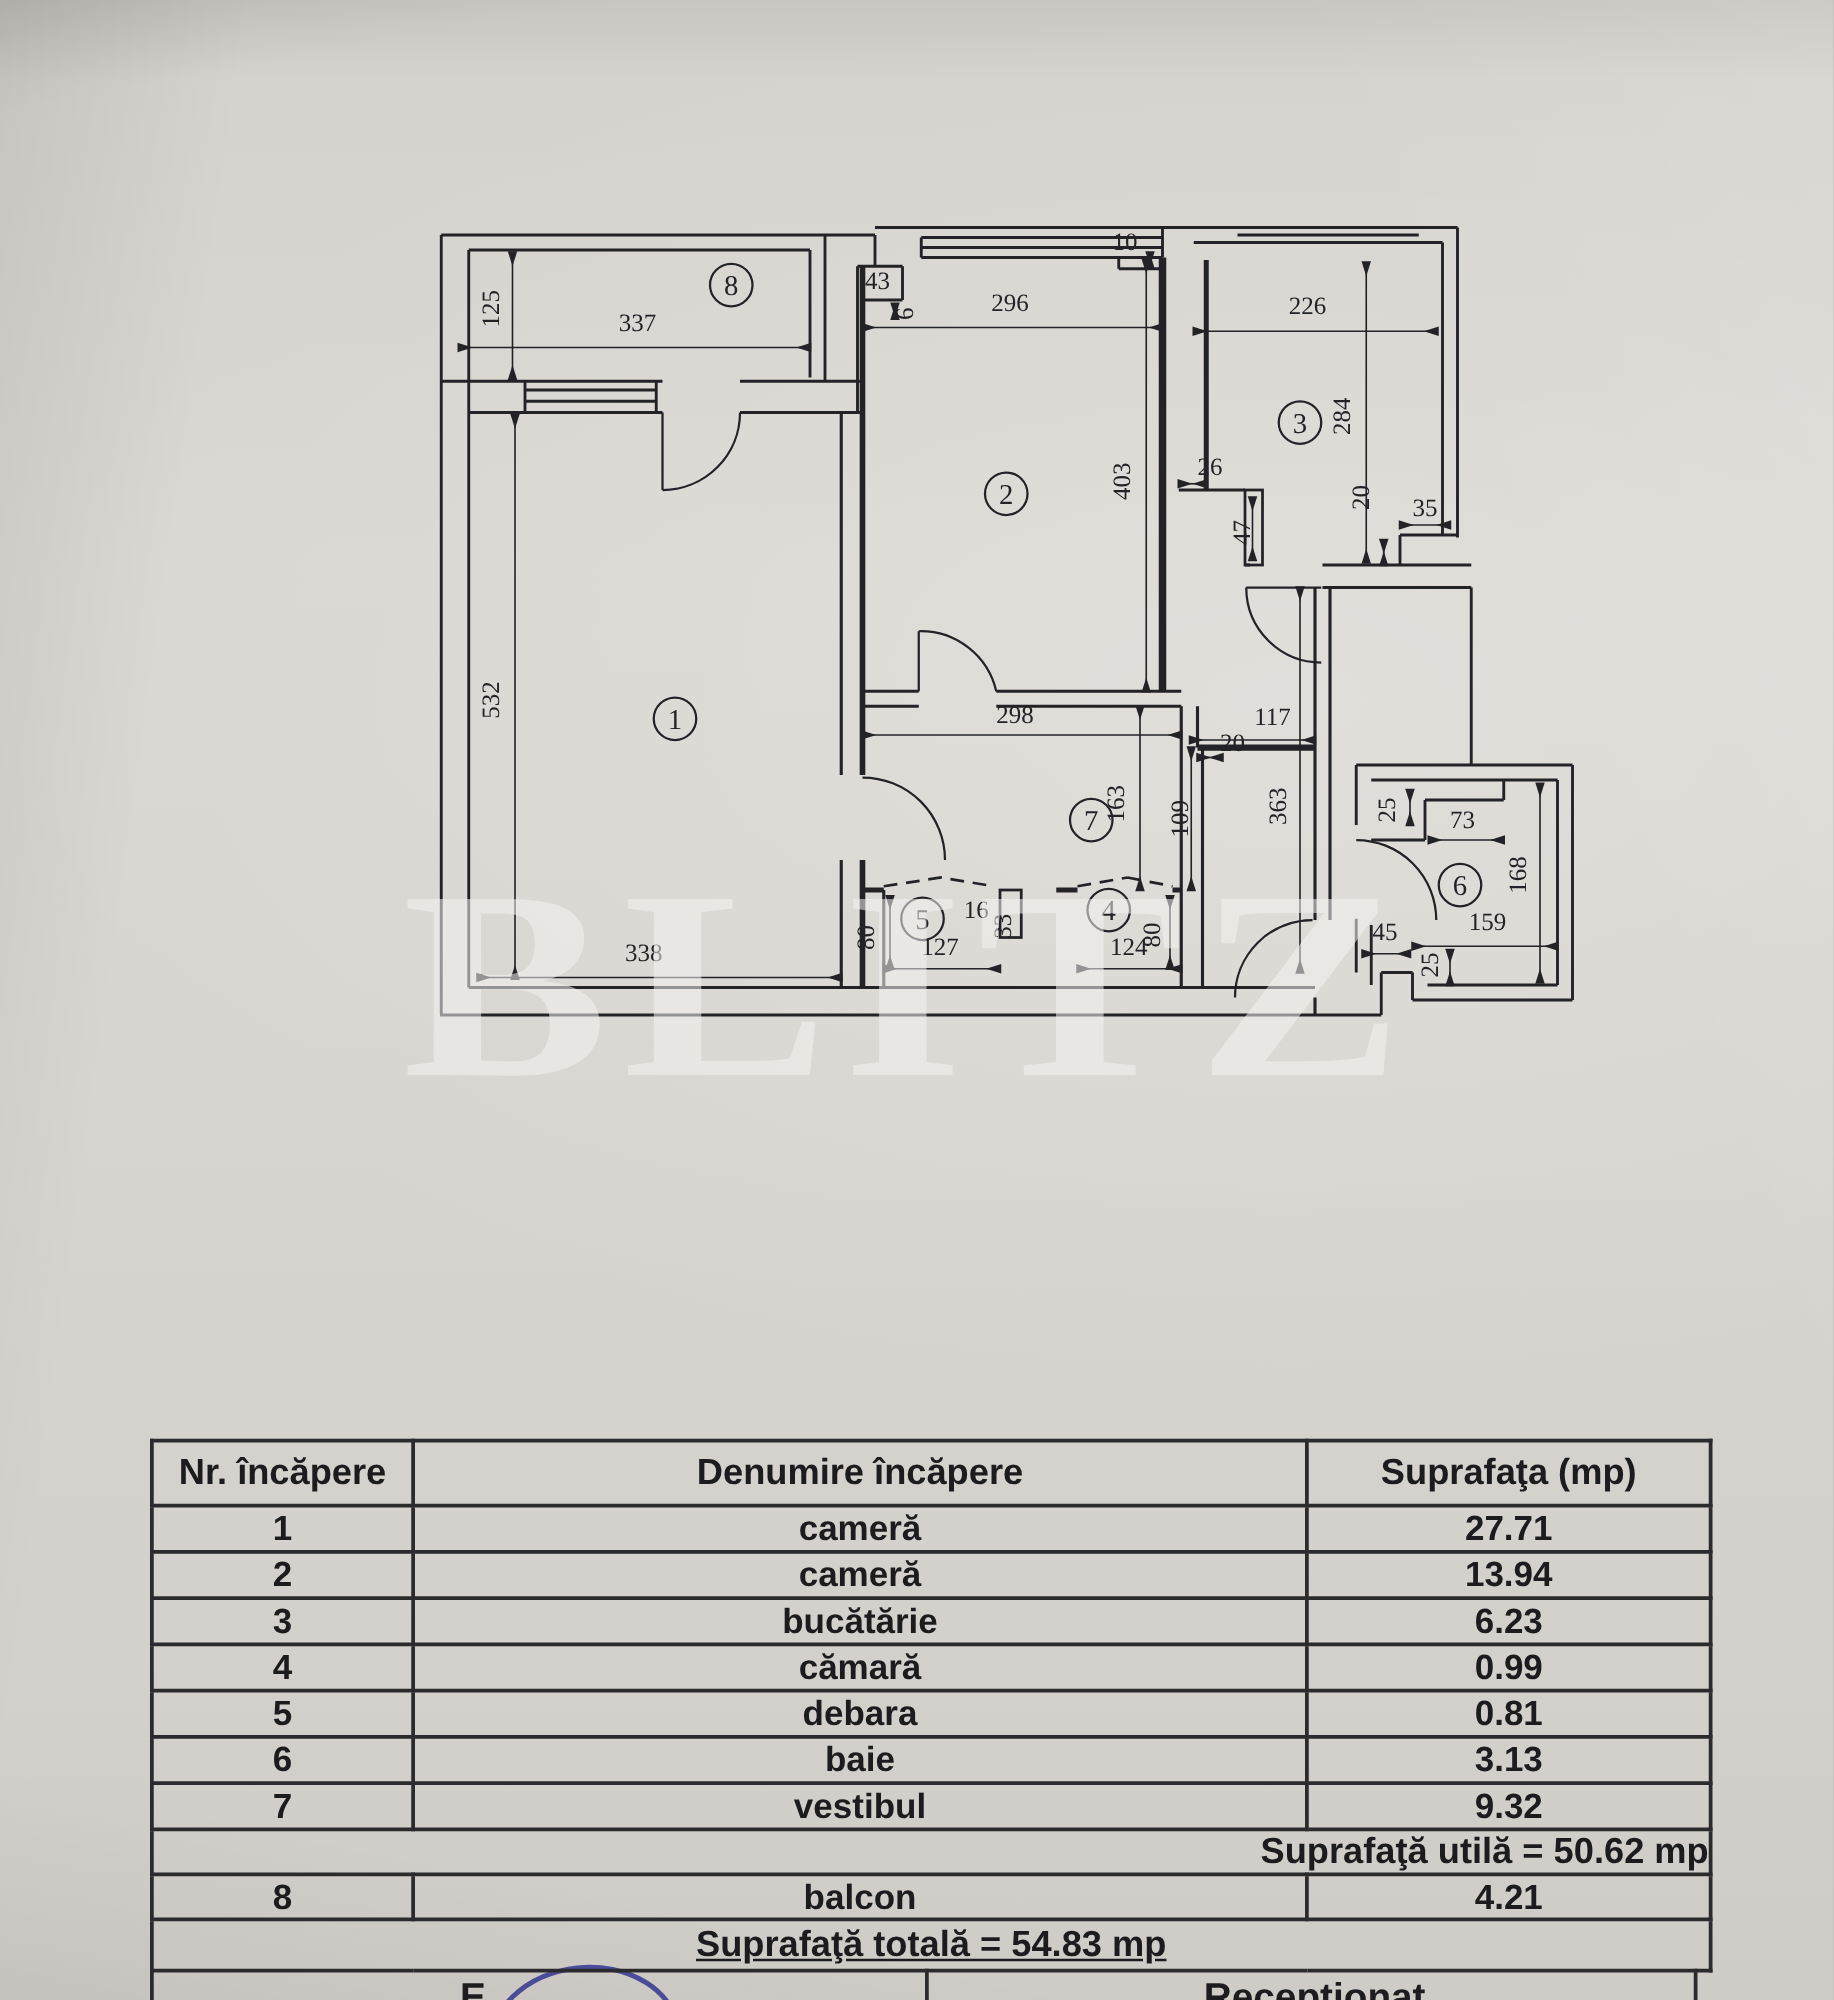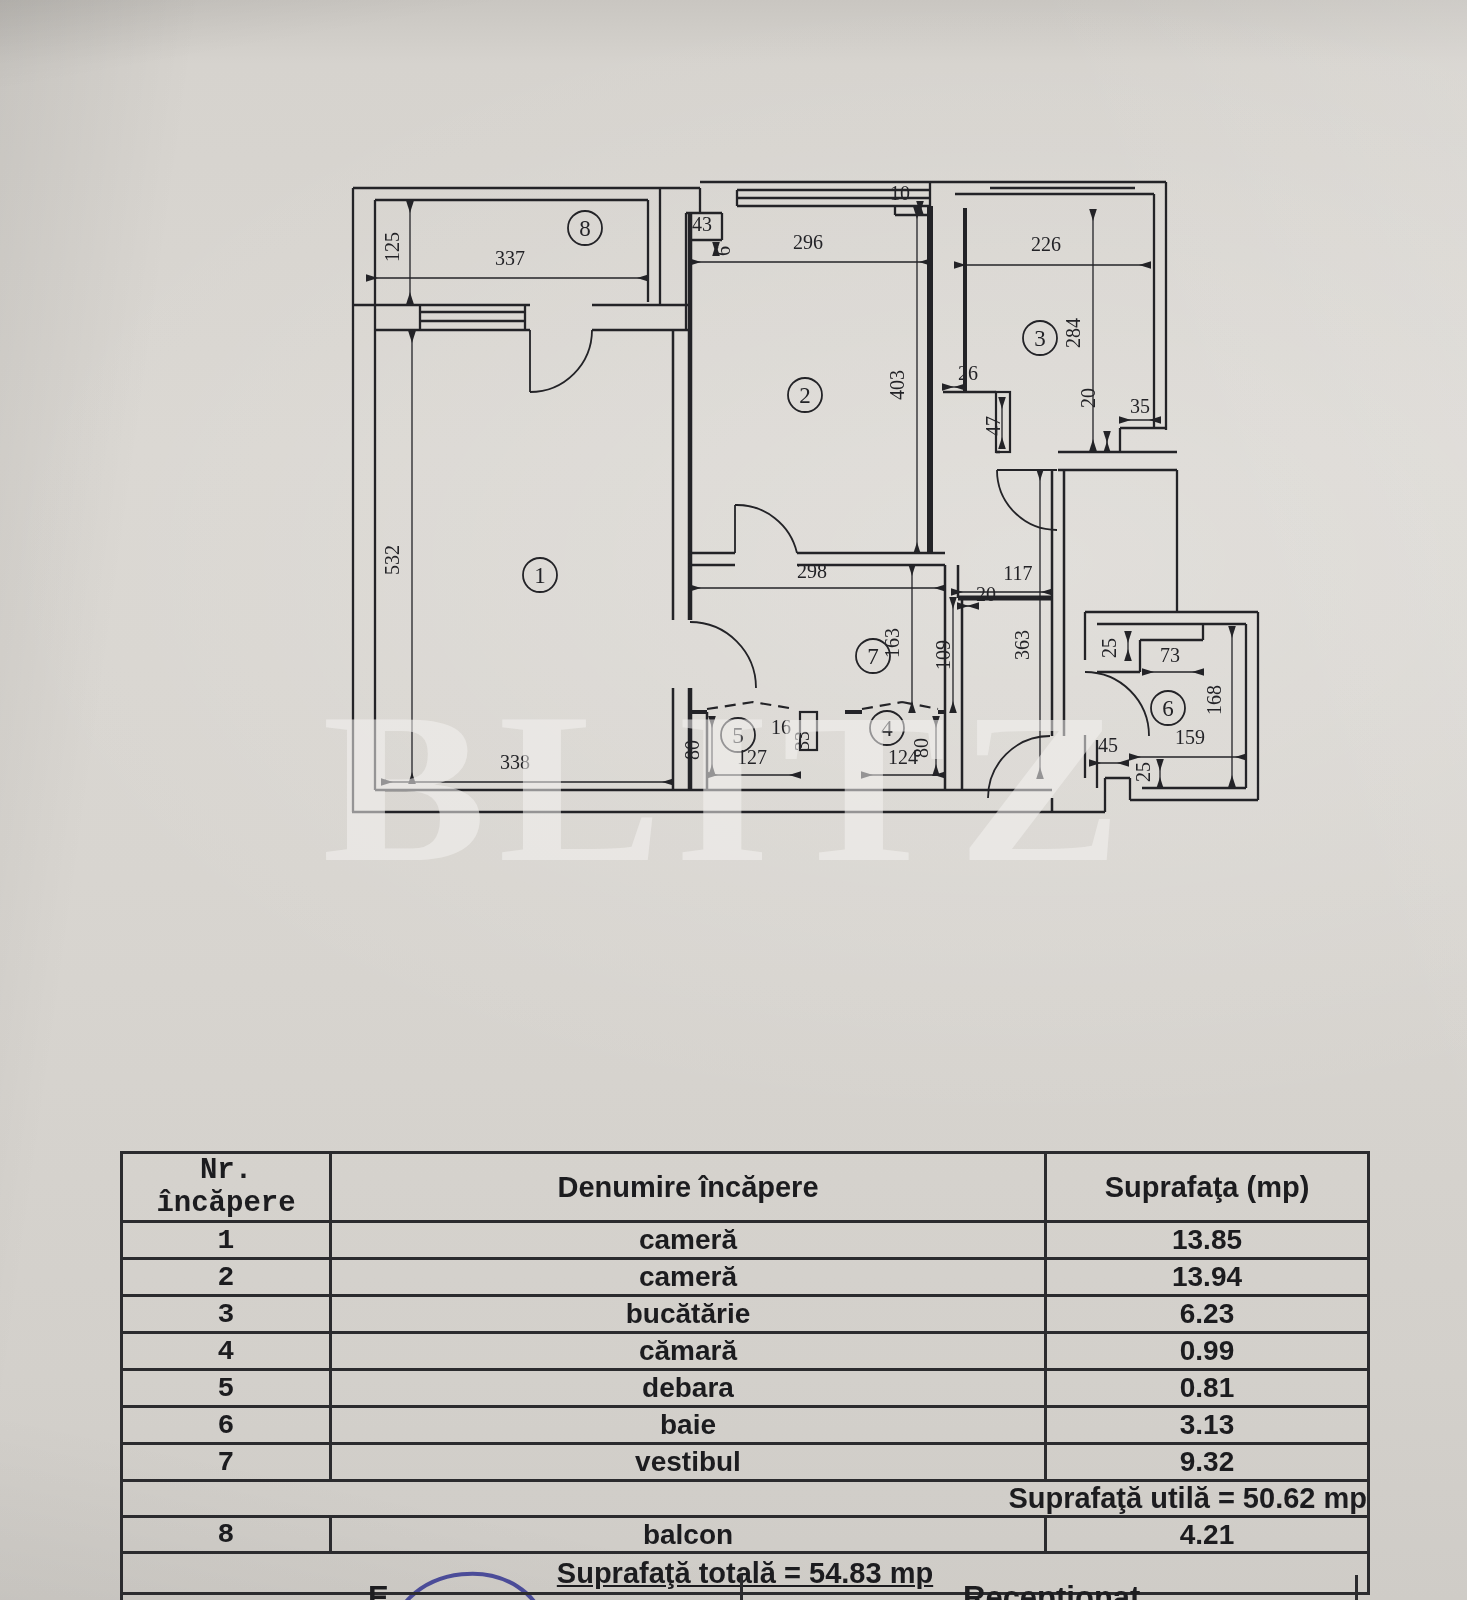--- a/index.html
+++ b/index.html
@@ -25,21 +25,21 @@
   
   .areas{position:absolute;left:120px;top:1151px;width:1238px;border-collapse:collapse;table-layout:fixed;}
   .areas td,.areas th{border:3px solid #2b2b2e;padding:0;text-align:center;vertical-align:middle;
     color:#1c1c1f;font-weight:bold;background:transparent;}
   .areas th{height:49px;font-size:29px;}
   .areas td{font-size:28px;}
   .areas tr.data td{height:34px;}
   .areas tr.merge td{height:33px;font-size:29px;text-align:right;}
   .areas tr.balc td{height:33px;}
   .areas tr.tot td{height:38px;font-size:29px;text-decoration:underline;}
-  .c1{width:206px;font-family:Liberation Mono, monospace;} .c2{width:712px;} .c3{width:320px;}
+  .c1{width:206px;} .c2{width:712px;} .c3{width:320px;}
   
   .foot-sep{position:absolute;background:#2b2b2e;width:3px;top:1575px;height:25px;}
   .foot-edge-l{left:120px;} .foot-edge-m{left:740px;} .foot-edge-r{left:1355px;}
   .foot-text{position:absolute;font-weight:bold;color:#1d1d20;font-size:31px;}
 </style>
 </head>
 <body>
 
 <div class="page">
   <div class="creases"></div>
@@ -214,21 +214,21 @@
       <tr>
         <th class="c1">Nr. încăpere</th>
         <th class="c2">Denumire încăpere</th>
         <th class="c3">Suprafaţa (mp)</th>
       </tr>
     </thead>
     <tbody id="rows">
         <tr class="data">
           <td class="c1">1</td>
           <td class="c2">cameră</td>
-          <td class="c3">13.85</td>
+          <td class="c3">27.71</td>
         </tr>
         <tr class="data">
           <td class="c1">2</td>
           <td class="c2">cameră</td>
           <td class="c3">13.94</td>
         </tr>
         <tr class="data">
           <td class="c1">3</td>
           <td class="c2">bucătărie</td>
           <td class="c3">6.23</td>

